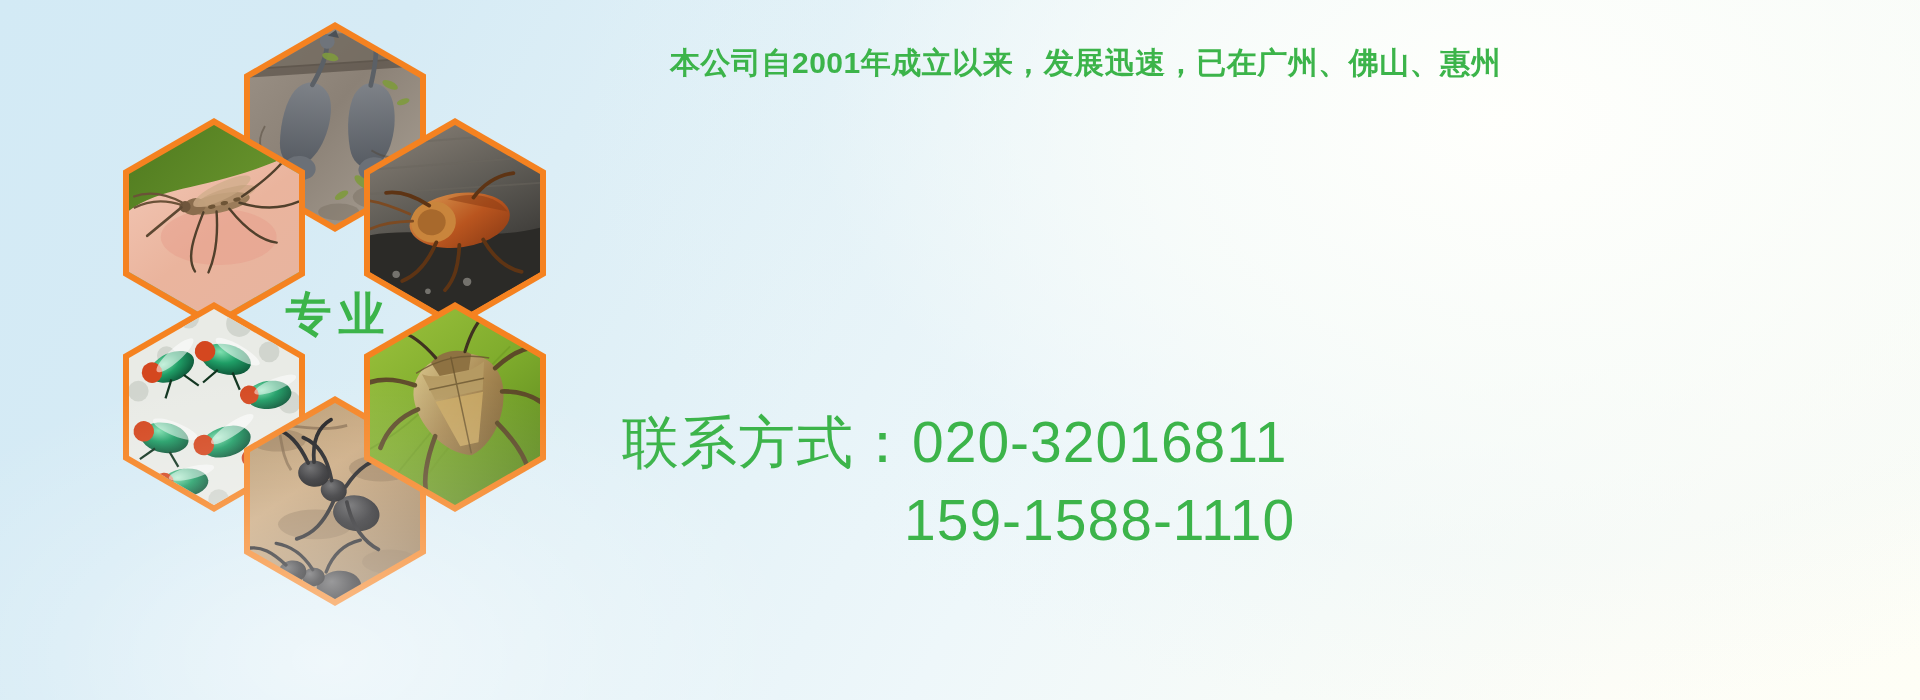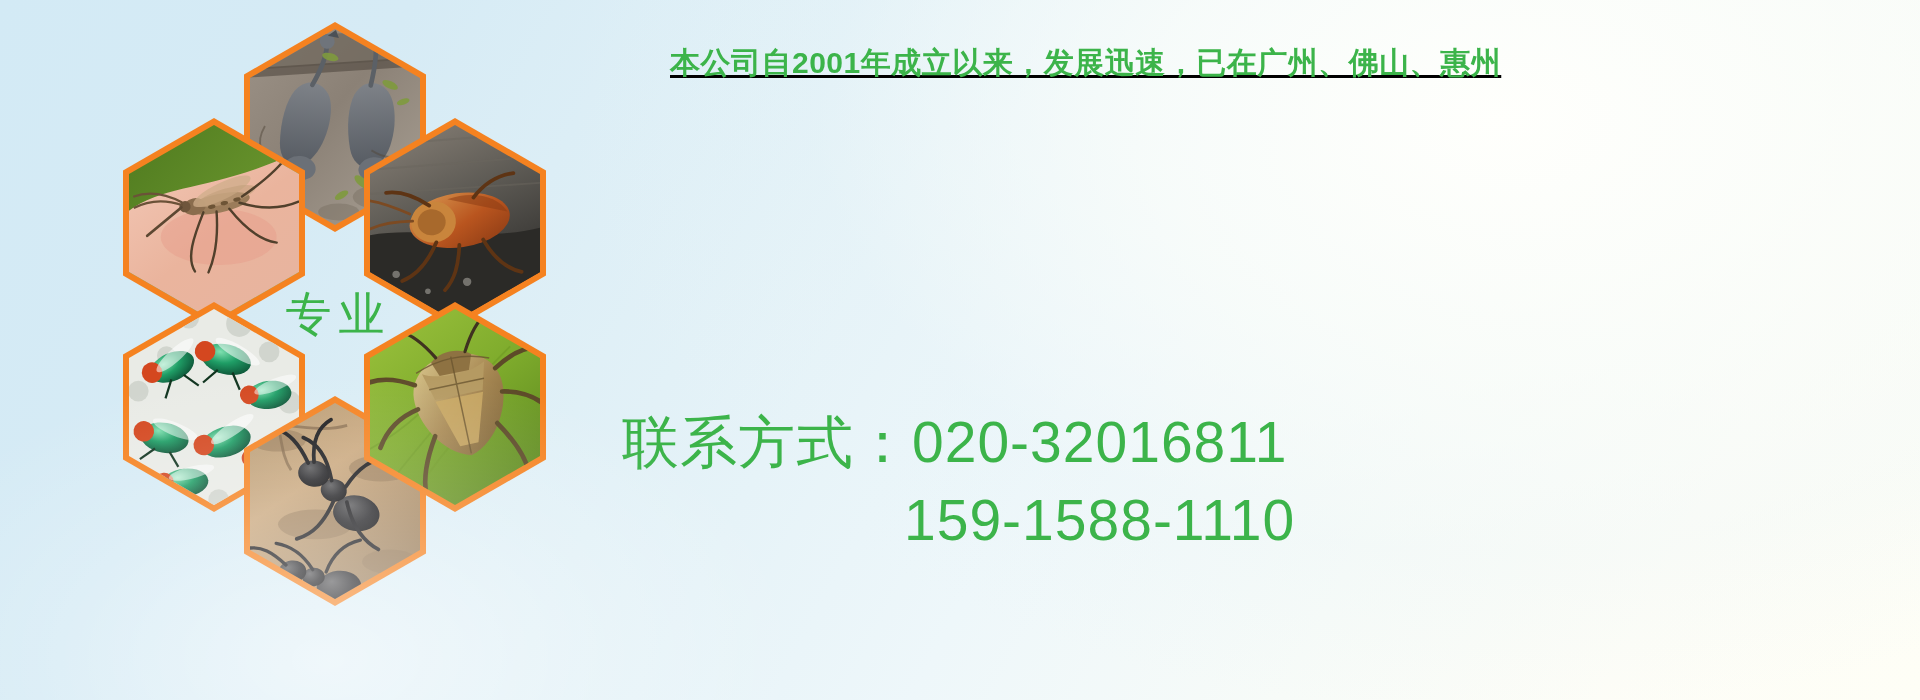--- a/index.html
+++ b/index.html
@@ -65,34 +65,33 @@
     width: 182px;
     height: 210px;
     display: flex;
     flex-direction: column;
     align-items: center;
     justify-content: center;
   }
   .slogan-line {
     color: #3cb44a;
     font-size: 46px;
-    font-weight: 400;
+    font-weight: 700;
     letter-spacing: 7px;
     line-height: 1.25;
     text-indent: 7px;
     white-space: nowrap;
   }
 
   
   .copy {
     position: absolute;
     left: 612px;
     top: 34px;
     width: 1300px;
-    text-decoration: underline;
   }
   .para-line {
     color: #3cb44a;
     font-size: 30px;
     font-weight: 700;
     line-height: 57px;
     white-space: nowrap;
     letter-spacing: 0.5px;
   }
   .para-line.first { text-indent: 58px; }

